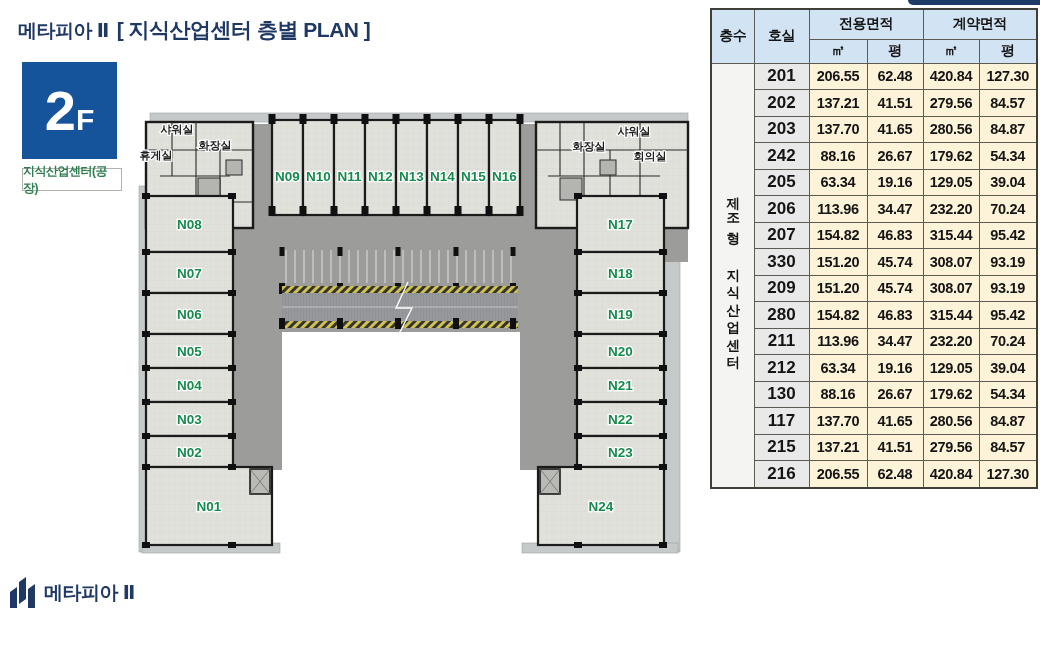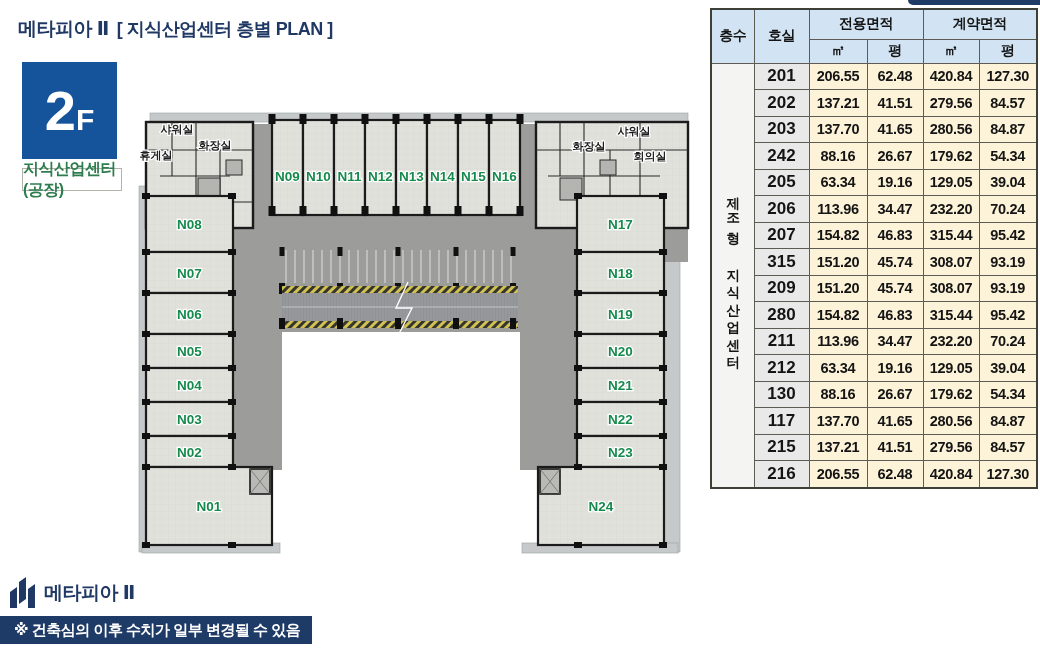--- a/index.html
+++ b/index.html
@@ -2,29 +2,29 @@
 <html><head>
 <meta charset="utf-8">
 <style>
   html,body{margin:0;padding:0;background:#ffffff;}
   #canvas{position:relative;width:1040px;height:652px;background:#ffffff;overflow:hidden;
           font-family:"Liberation Sans","DejaVu Sans",sans-serif;}
 
   
   .title{position:absolute;left:18px;top:16px;white-space:nowrap;color:#203864;}
   .title .brand{font-size:19px;font-weight:bold;letter-spacing:-0.5px;}
-  .title .rest{font-size:18px;font-weight:600;letter-spacing:-0.5px;margin-left:8px;}
+  .title .rest{font-size:21px;font-weight:600;letter-spacing:-0.5px;margin-left:8px;}
 
   .floor-badge{position:absolute;left:22px;top:62px;width:95px;height:97px;background:#15549b;
                color:#fff;display:flex;align-items:center;justify-content:center;}
   .floor-badge .num{font-size:56px;font-weight:bold;line-height:1;}
   .floor-badge .suf{font-size:30px;font-weight:bold;margin-top:18px;}
 
   .type-box{position:absolute;left:22px;top:168px;width:98px;height:21px;border:1px solid #b3b3ab;
-            background:#fff;color:#2e7d4f;font-size:16px;font-weight:bold;letter-spacing:-0.5px;
+            background:#fff;color:#2e7d4f;font-size:12px;font-weight:bold;letter-spacing:-0.5px;
             display:flex;align-items:center;justify-content:center;}
 
   
   .top-right-bar{position:absolute;left:908px;top:0;width:140px;height:5px;background:#1e3a66;
                  border-radius:0 0 6px 6px;}
 
   
   .area-table-wrap{position:absolute;left:710px;top:8px;width:326px;height:481px;}
   table.area{width:100%;height:100%;border-collapse:collapse;table-layout:fixed;
              border:2px solid #3e3f37;}
@@ -360,21 +360,21 @@
             <td class="cell-num">70.24</td>
           </tr>
           <tr>
             <td class="cell-room">207</td>
             <td class="cell-num">154.82</td>
             <td class="cell-num">46.83</td>
             <td class="cell-num">315.44</td>
             <td class="cell-num">95.42</td>
           </tr>
           <tr>
-            <td class="cell-room">315</td>
+            <td class="cell-room">330</td>
             <td class="cell-num">151.20</td>
             <td class="cell-num">45.74</td>
             <td class="cell-num">308.07</td>
             <td class="cell-num">93.19</td>
           </tr>
           <tr>
             <td class="cell-room">209</td>
             <td class="cell-num">151.20</td>
             <td class="cell-num">45.74</td>
             <td class="cell-num">308.07</td>
@@ -435,15 +435,14 @@
 
   <div class="logo">
     <svg width="27" height="31" viewBox="0 0 27 31">
       <polygon points="0,15 7,10 7,31 0,31" fill="#1f3864"></polygon>
       <polygon points="9,5 16,0 16,22 9,27" fill="#1f3864"></polygon>
       <polygon points="18,12 25,7 25,31 18,31" fill="#1f3864"></polygon>
     </svg>
     <span class="logo-text">메타피아 Ⅱ</span>
   </div>
 
-  <div class="disclaimer">※ 건축심의 이후 수치가 일부 변경될 수 있음</div>
 
 </div>
 
 </body></html>

